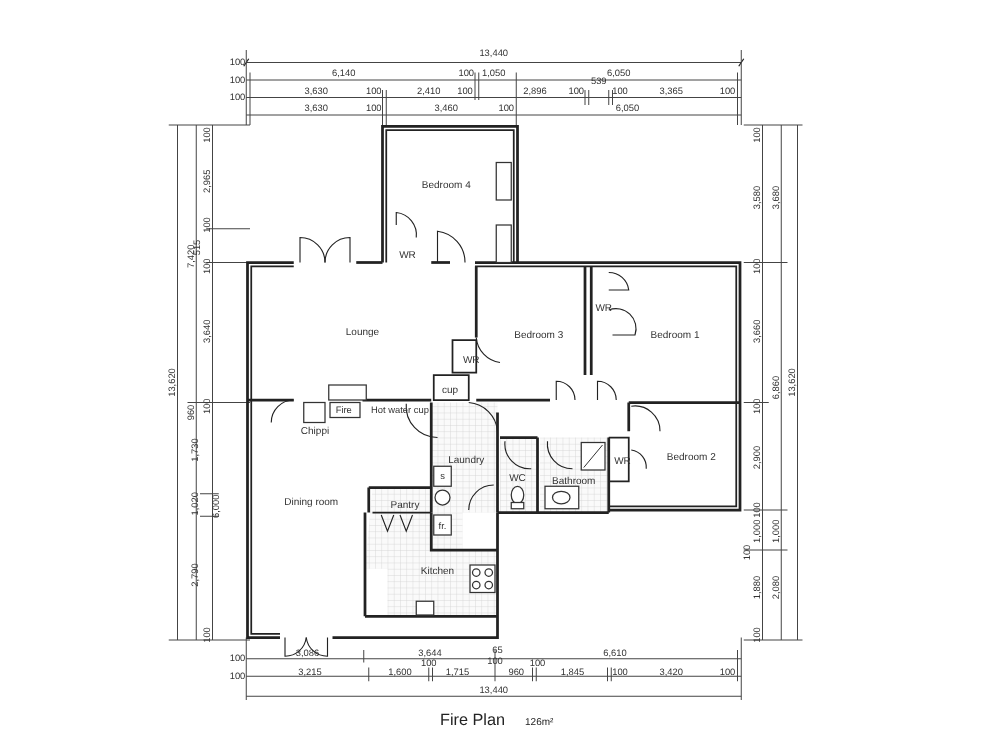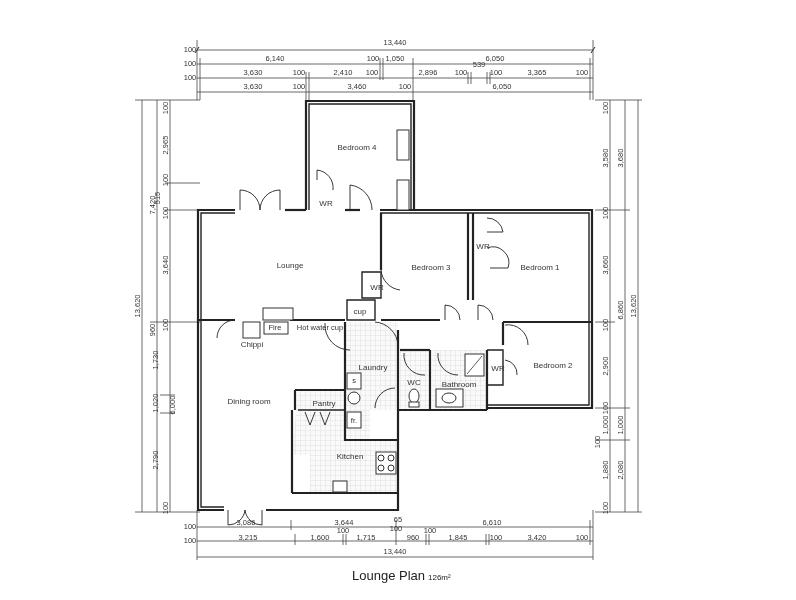--- a/index.html
+++ b/index.html
@@ -8,21 +8,21 @@
   .dim { font-family:"Liberation Sans", sans-serif; font-size:7.5px; fill:#333; }
   .room { font-family:"Liberation Sans", sans-serif; font-size:8px; fill:#333; }
   .small { font-family:"Liberation Sans", sans-serif; font-size:7.5px; fill:#333; }
   .dline { stroke:#444; stroke-width:0.8; fill:none; }
   .tick { stroke:#222; stroke-width:1; }
   .wall { fill:none; stroke:#222; stroke-width:2.2; }
   .wallthin { fill:none; stroke:#222; stroke-width:1.4; }
   .door { fill:none; stroke:#222; stroke-width:0.9; }
   .fixture { fill:#fff; stroke:#333; stroke-width:1; }
   #caption { position:absolute; left:352px; top:568px; font-size:13px; color:#222; font-family:"Liberation Sans", sans-serif; }
-  #caption .area { font-size:8px; margin-left:3px;text-align:right; }
+  #caption .area { font-size:8px; margin-left:16px;text-align:right; }
 </style>
 </head>
 <body>
 
 <svg width="796" height="600" viewBox="0 0 796 600">
   <defs>
     <pattern id="tile" width="5" height="5" patternUnits="userSpaceOnUse">
       <rect width="5" height="5" fill="#fafafa"></rect>
       <path d="M5 0 L0 0 0 5" fill="none" stroke="#cfcfcf" stroke-width="0.6"></path>
     </pattern>
@@ -306,14 +306,14 @@
     <text class="room" x="498" y="371" text-anchor="middle">WR</text>
     <text class="room" x="553" y="368" text-anchor="middle">Bedroom 2</text>
     <text class="room" x="249" y="404" text-anchor="middle">Dining room</text>
     <text class="room" x="324" y="406" text-anchor="middle">Pantry</text>
     <text class="small" x="354" y="423" text-anchor="middle">fr.</text>
     <text class="room" x="350" y="459" text-anchor="middle">Kitchen</text>
   </g>
 </svg>
 
 <div id="caption">
-  <span>Lounge Plan</span><span class="area">126m²</span>
+  <span>Fire Plan</span><span class="area">126m²</span>
 </div>
 
 </body></html>

